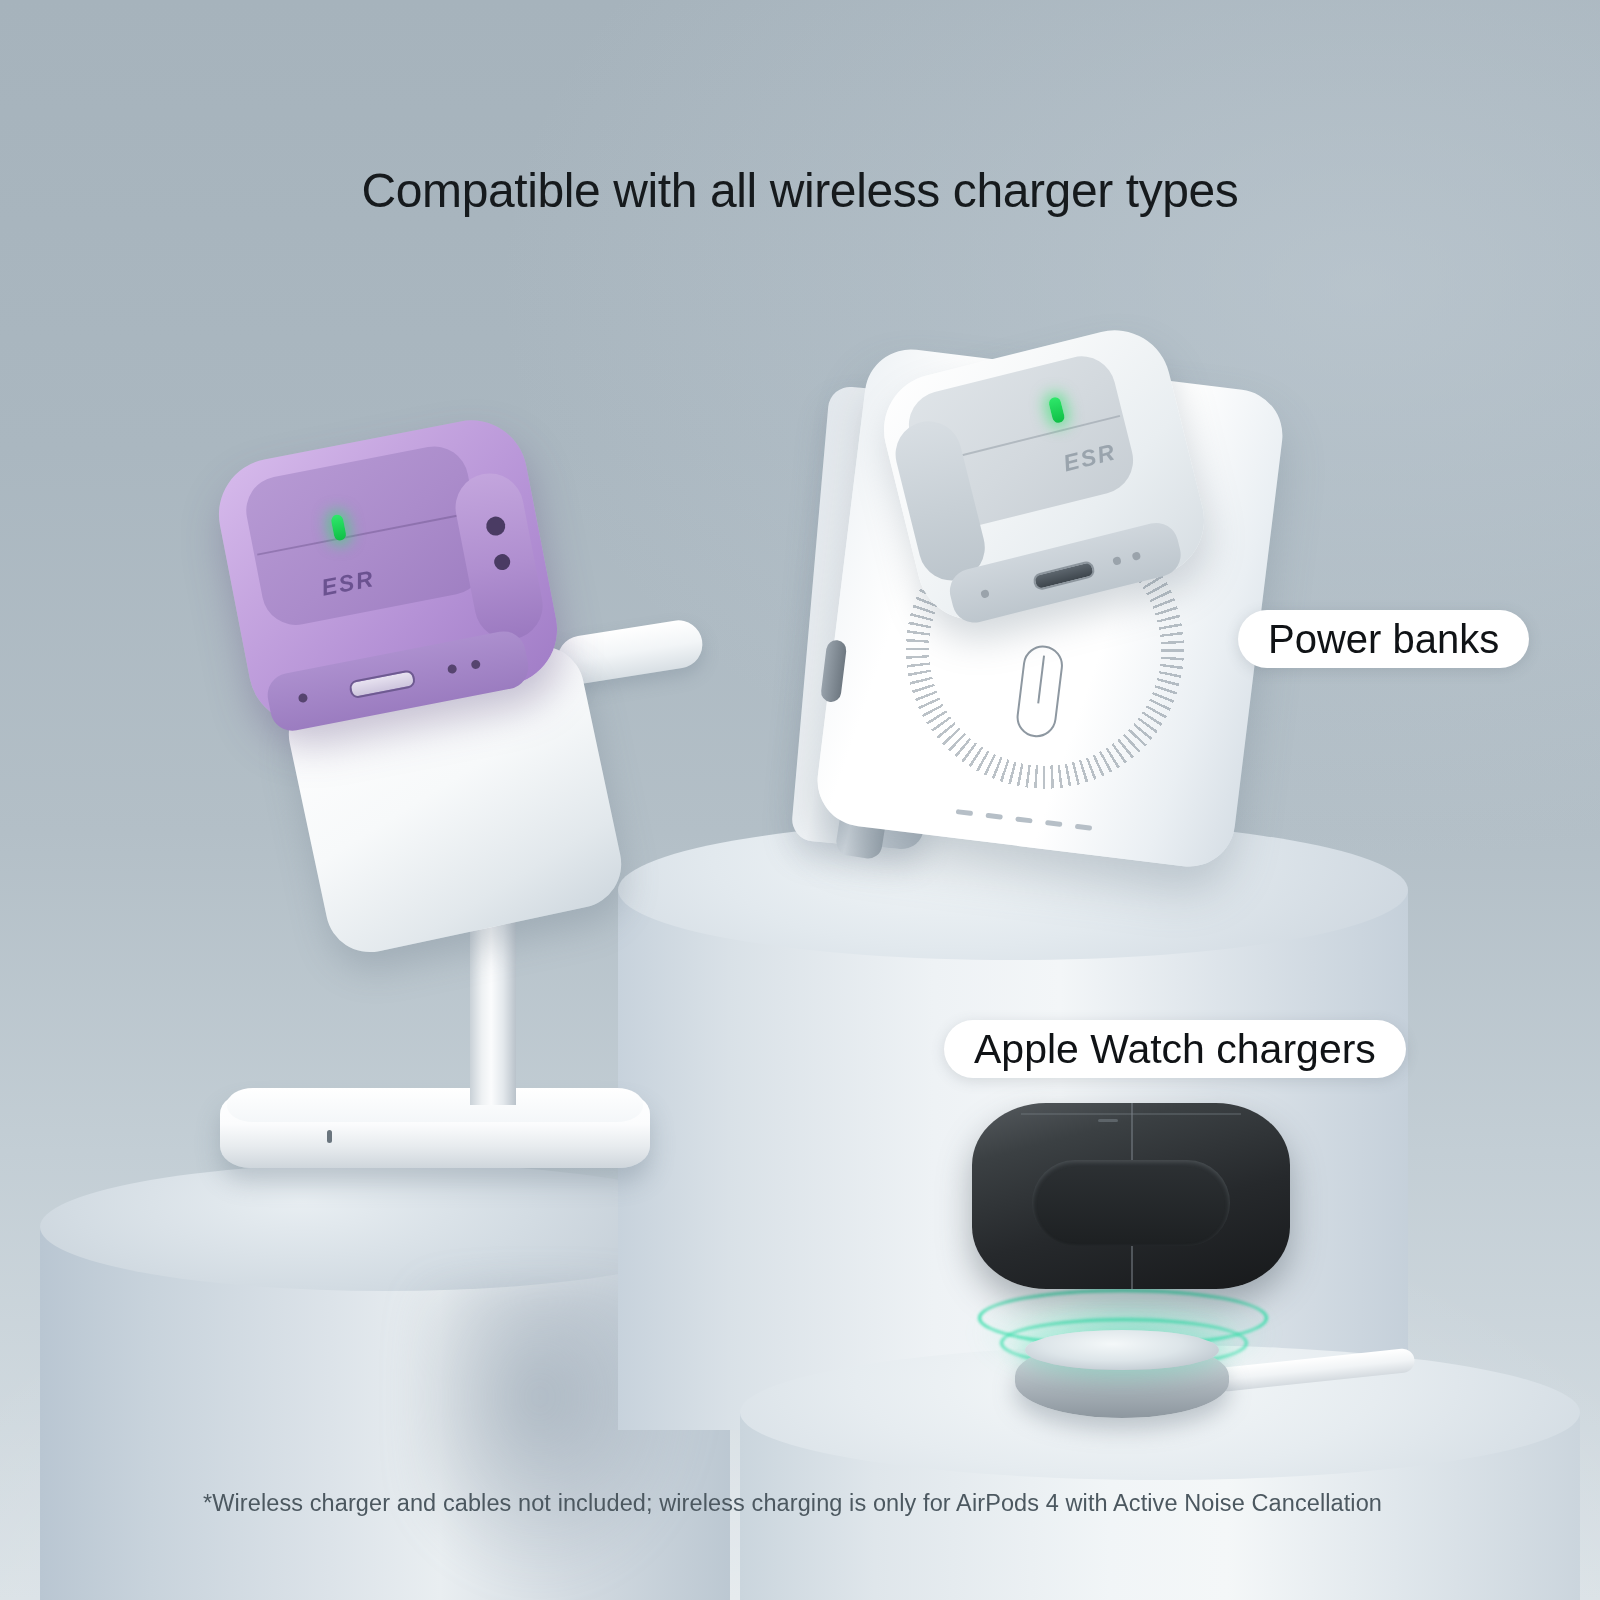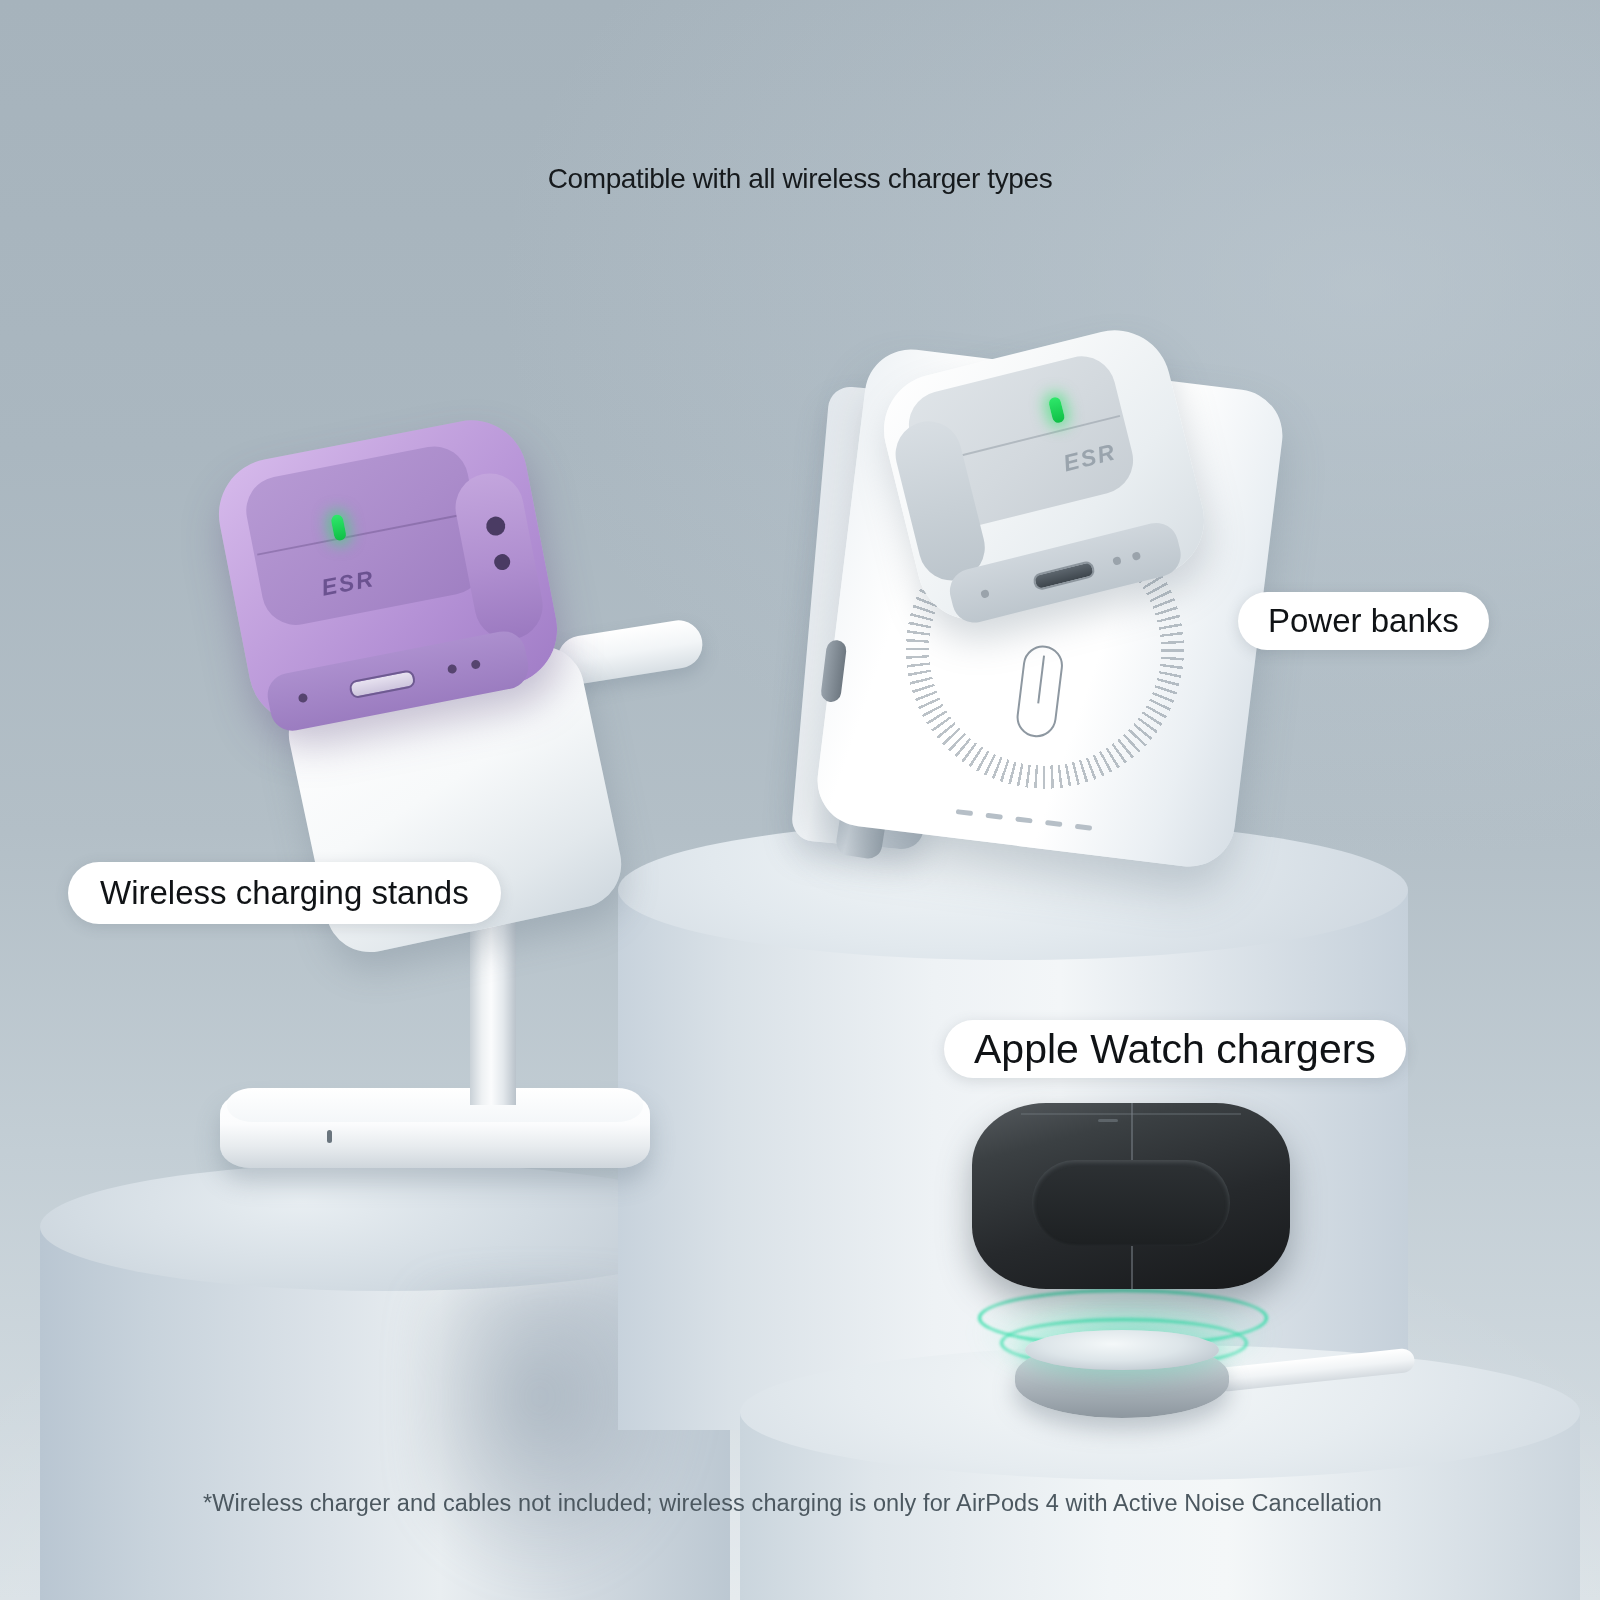--- a/index.html
+++ b/index.html
@@ -21,40 +21,40 @@
   }
 
   
   .headline {
     position:absolute; top:62px; left:0; right:0; text-align:center;
     font-size:78px; font-weight:bold; color:#0d0f11;
     letter-spacing:-1.4px;
   }
   .subhead {
     position:absolute; top:163px; left:0; right:0; text-align:center;
-    font-size:28px; font-weight:400; color:#161a1d;
+    font-size:48px; font-weight:400; color:#161a1d;
     letter-spacing:-.4px;
   }
   .footnote {
     position:absolute; top:1490px; left:0; right:15px; text-align:center;
     font-size:23.5px; color:#4c5860; letter-spacing:.1px;
   }
 
   
   .pill {
     position:absolute;
     background:#fff;
     border-radius:999px;
     display:flex; align-items:center; justify-content:center;
     color:#101316;
     box-shadow:0 3px 14px rgba(70,85,97,.17);
     white-space:nowrap;
   }
   #pill-stands { left:68px;  top:862px;  height:62px; padding:0 32px; font-size:33px; }
-  #pill-power  { left:1238px; top:592px; height:58px; padding:0 30px; font-size:33px; }
+  #pill-power  { left:1238px; top:610px; height:58px; padding:0 30px; font-size:40px; }
   #pill-watch  { left:944px; top:1020px; height:58px; padding:0 30px; font-size:41px; }
 
   
   .ped { position:absolute; }
   .ped .top { position:absolute; left:0; right:0; top:0; border-radius:50%; }
   .ped .body { position:absolute; left:0; right:0; }
 
   
   #ped-left { left:40px; top:1163px; width:690px; height:500px; }
   #ped-left .top {
@@ -433,23 +433,20 @@
     <div class="oval"></div>
   </div>
 
   <div id="watch-cable"></div>
   <div id="watch-puck">
     <div class="face"></div>
   </div>
 
   <div class="subhead">Compatible with all wireless charger types</div>
 
-  <div class="pill" id="pill-stands">
-    <span>Wireless charging stands</span>
-  </div>
   <div class="pill" id="pill-power">
     <span>Power banks</span>
   </div>
   <div class="pill" id="pill-watch">
     <span>Apple Watch chargers</span>
   </div>
 
   <div class="footnote">*Wireless charger and cables not included; wireless charging is only for AirPods 4 with Active Noise Cancellation</div>
 </div>
 

